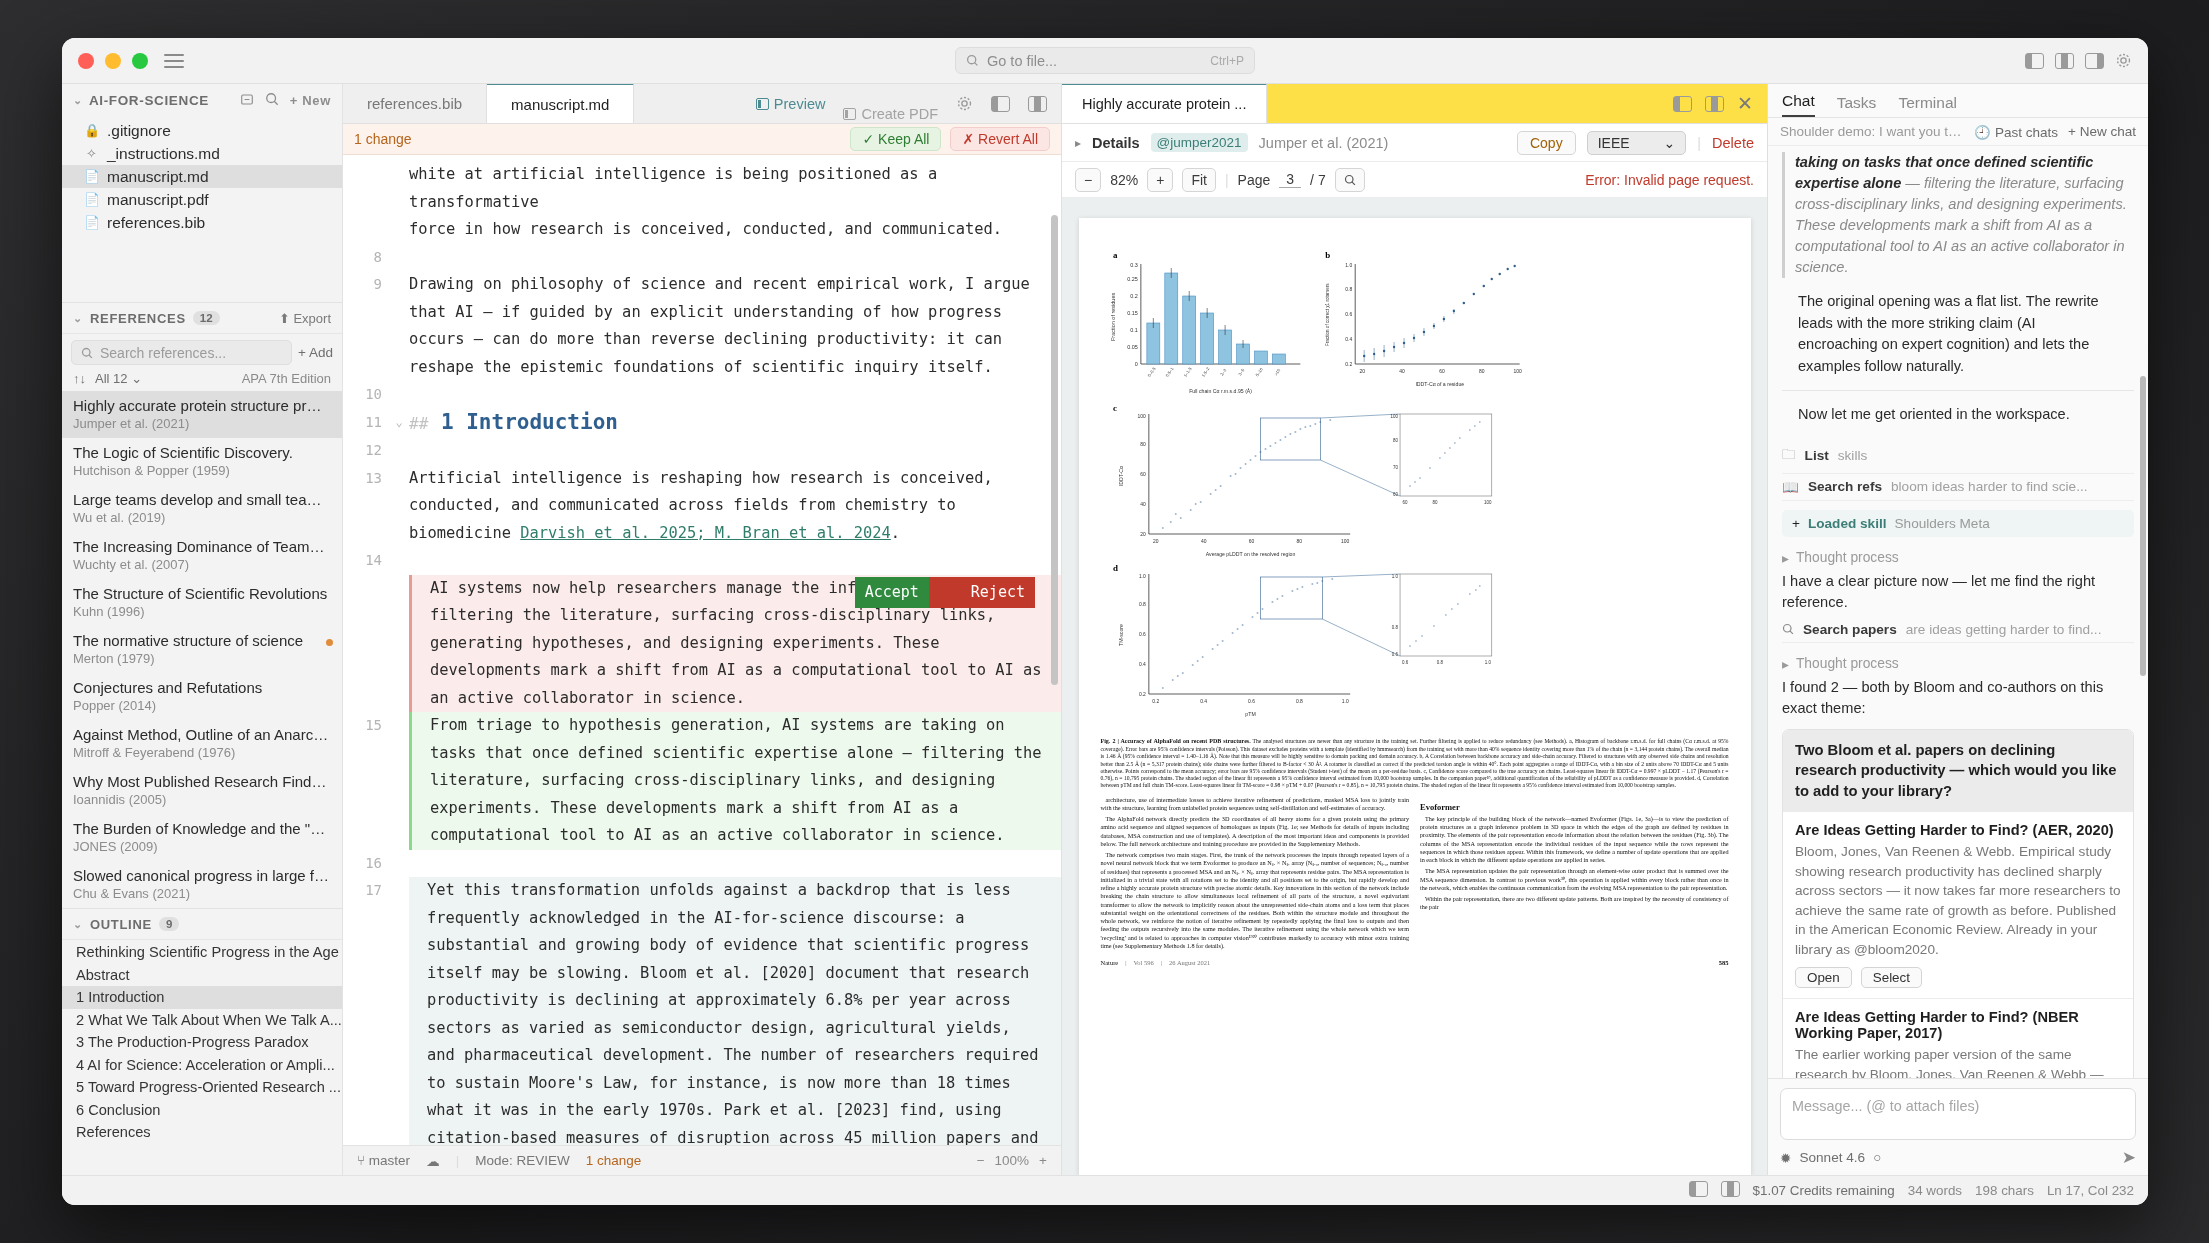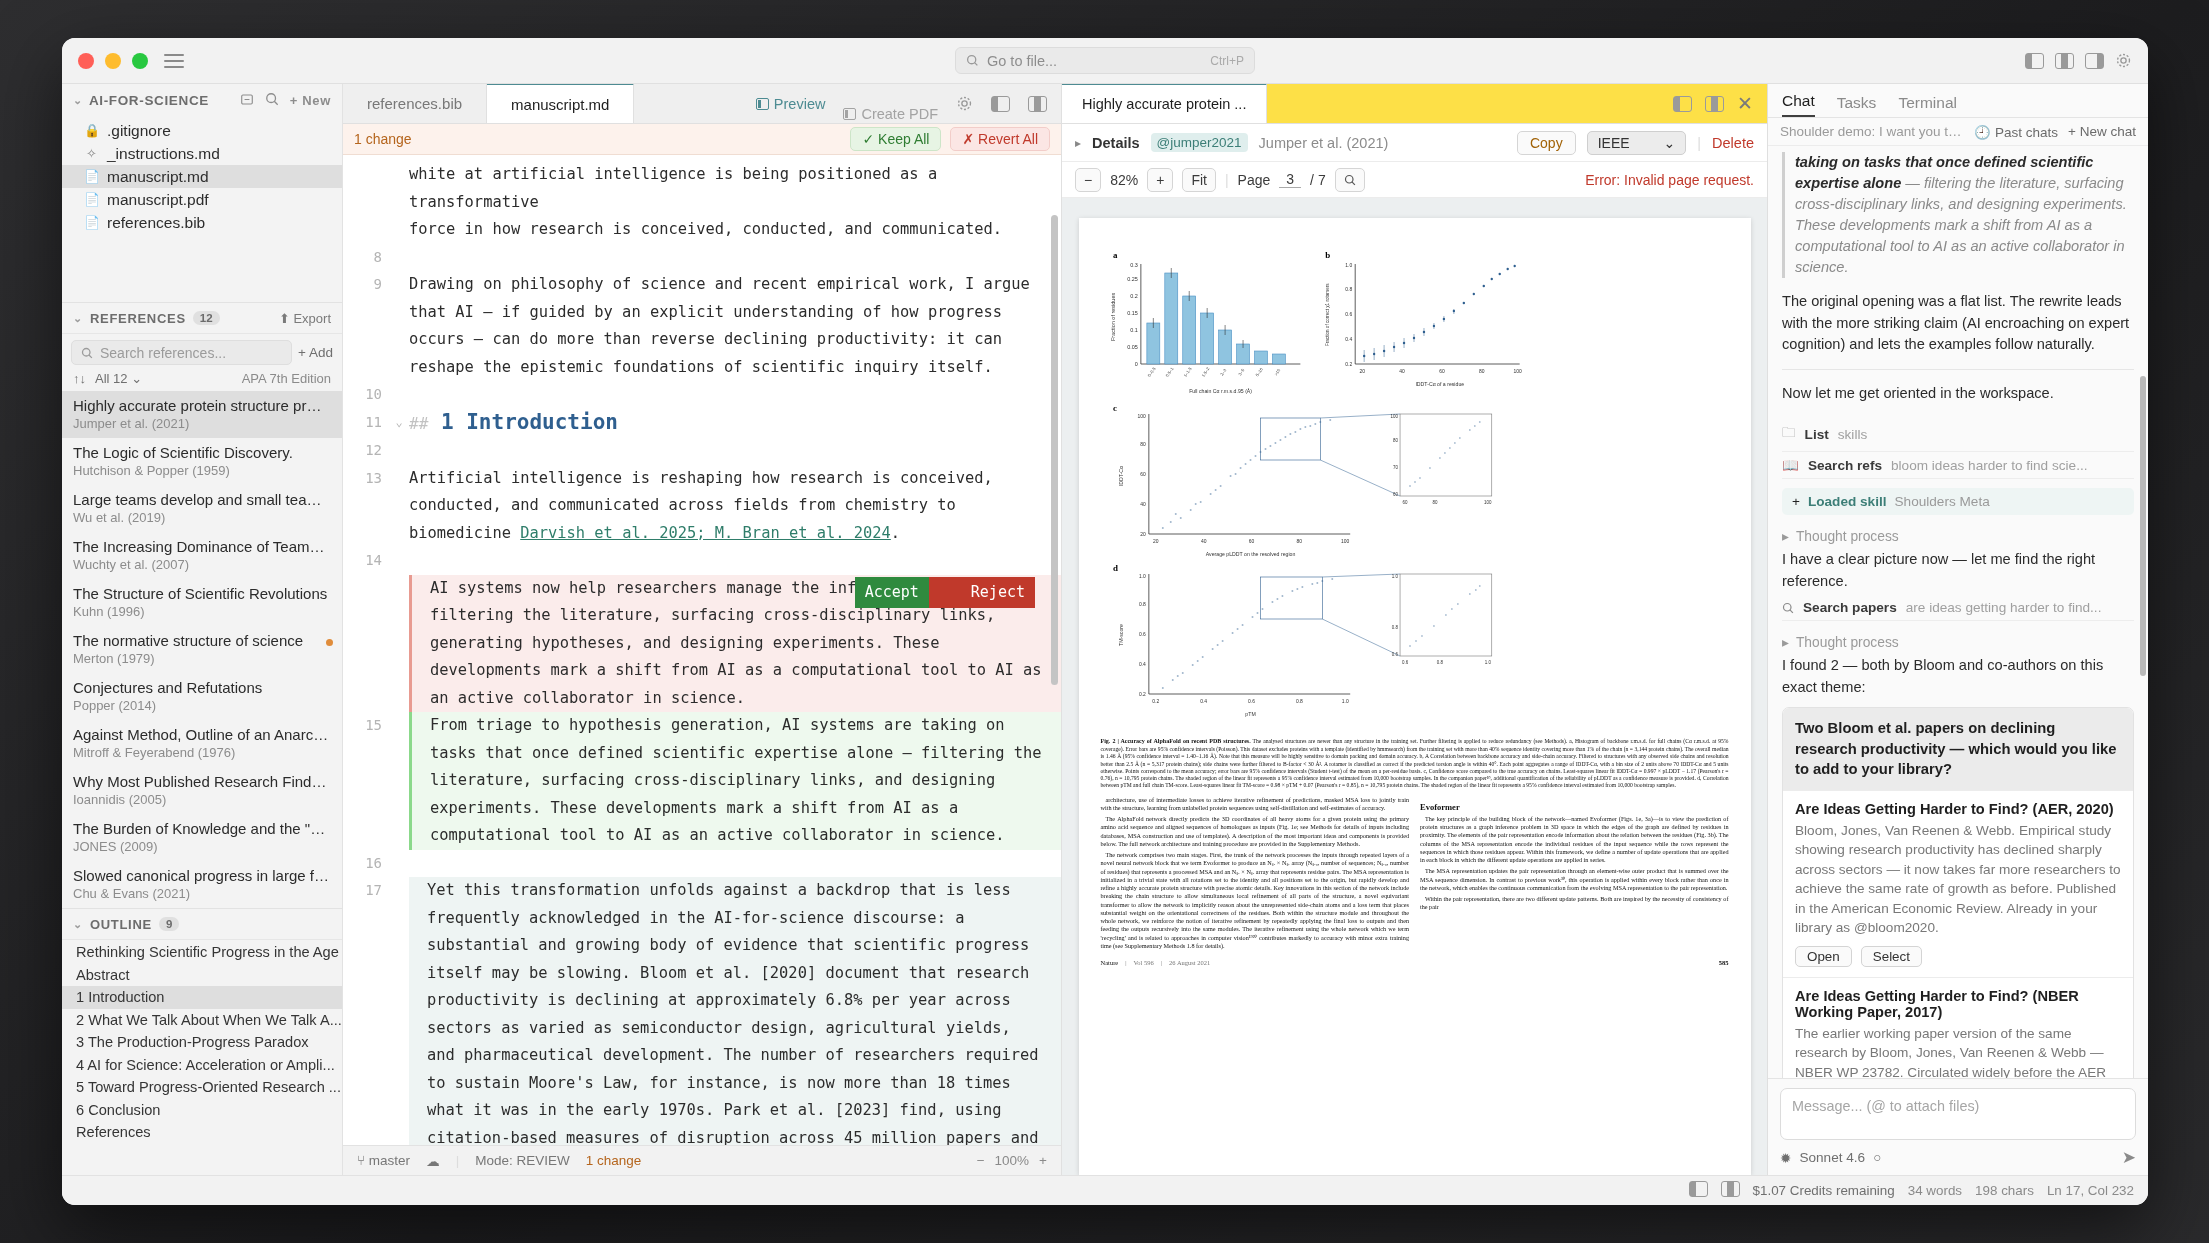--- a/index.html
+++ b/index.html
@@ -179,21 +179,21 @@
   .ctab { font-size:15.5px; color:#8a8a8a; padding-bottom:5px; cursor:pointer; }
   .ctab.active { color:#1e1e1e; border-bottom:2px solid #3f3f3f; }
   .chatsub { height:28px; display:flex; align-items:center; gap:10px; padding:0 12px;
     border-bottom:1px solid #ececec; font-size:13.5px; color:#9a9a9a; }
   .chatsub .title { flex:1; overflow:hidden; text-overflow:ellipsis; white-space:nowrap; }
   .chatsub .lnk { color:#6b6b6b; white-space:nowrap; cursor:pointer; }
   .msgs { flex:1; overflow:hidden; padding:6px 14px 0; position:relative; }
   .quote { border-left:3px solid #cfcfcf; padding-left:10px; font-style:italic; color:#8a8a8a;
     font-size:14.6px; line-height:21px; }
   .quote b { color:#2b2b2b; font-style:italic; }
-  .para { font-size:14.6px; line-height:21.5px; color:#2b2b2b; margin:13px 0; }
+  .para { font-size:14.6px; line-height:21.5px; color:#2b2b2b; margin:13px 16px; }
   .hr { border-top:1px solid #e6e6e6; margin:11px 0; }
   .toolrow { display:flex; align-items:center; gap:9px; font-size:13.6px; padding:5px 0;
     border-bottom:1px solid #ededed; color:#a0a0a0; }
   .toolrow b { color:#3a3a3a; font-weight:600; }
   .skillrow { background:#eef5f4; border-radius:5px; display:flex; align-items:center; gap:8px;
     padding:6px 10px; font-size:13.6px; margin:9px 0 4px; }
   .skillrow b { color:#3c7e77; font-weight:600; }
   .skillrow .m { color:#9a9a9a; }
   .thought { display:flex; align-items:center; gap:7px; font-size:13.8px; color:#9a9a9a; margin:13px 0 3px; cursor:pointer;}
   .card { border:1px solid #e2e2e2; border-radius:7px; overflow:hidden; margin-top:9px; background:#fff; }

